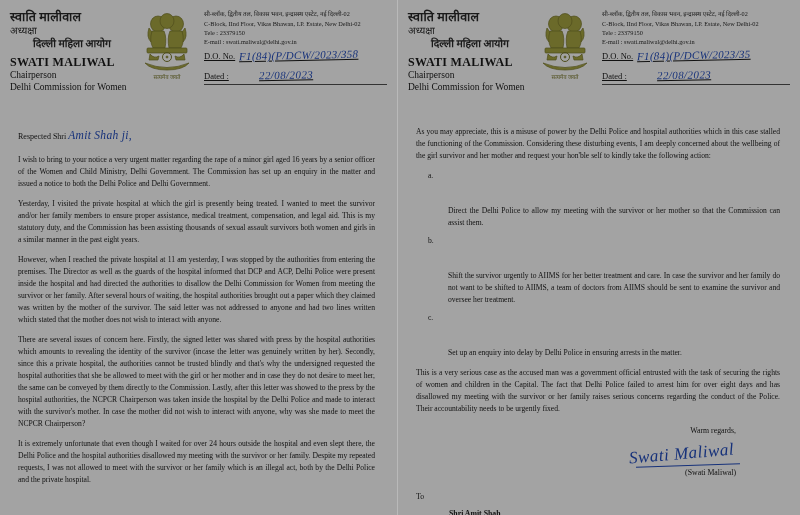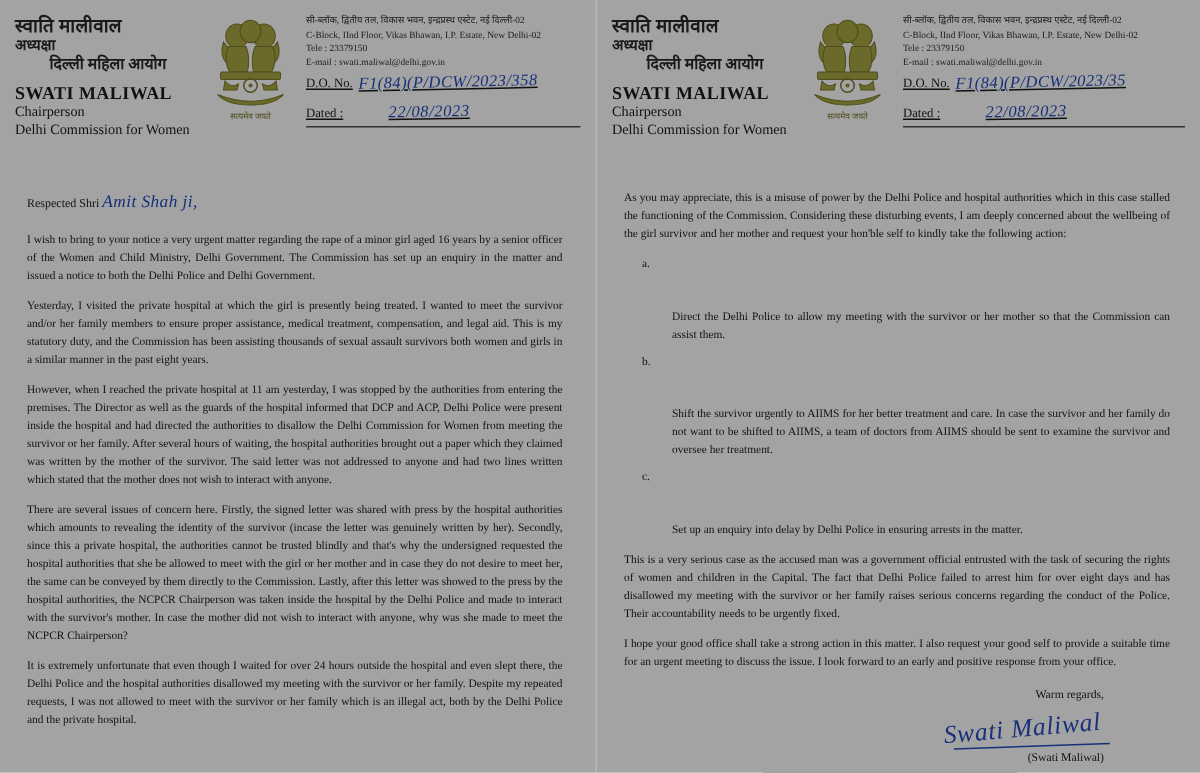--- a/index.html
+++ b/index.html
@@ -65,21 +65,21 @@
   .hindi-name {
     font-family: "Liberation Serif", serif;
     font-size: 12.5px;
     font-weight: bold;
     color: #1a1a1a;
     line-height: 1.15;
     letter-spacing: 0.2px;
   }
   .hindi-sub {
     font-size: 10px;
-    font-weight: bold;
+    font-weight: normal;
     color: #1a1a1a;
     line-height: 1.2;
     margin-top: 1px;
   }
   .hindi-org {
     font-size: 10.5px;
     font-weight: bold;
     color: #1a1a1a;
     line-height: 1.2;
     margin-top: 1px;
@@ -414,21 +414,20 @@
           <span class="marker">b.</span>
           <span class="itext">Shift the survivor urgently to AIIMS for her better treatment and care. In case the survivor and her family do not want to be shifted to AIIMS, a team of doctors from AIIMS should be sent to examine the survivor and oversee her treatment.</span>
         </li>
         <li>
           <span class="marker">c.</span>
           <span class="itext">Set up an enquiry into delay by Delhi Police in ensuring arrests in the matter.</span>
         </li>
       </ol>
 
       <p>This is a very serious case as the accused man was a government official entrusted with the task of securing the rights of women and children in the Capital. The fact that Delhi Police failed to arrest him for over eight days and has disallowed my meeting with the survivor or her family raises serious concerns regarding the conduct of the Police. Their accountability needs to be urgently fixed.</p>
-      <p>I hope your good office shall take a strong action in this matter. I also request your good self to provide a suitable time for an urgent meeting to discuss the issue. I look forward to an early and positive response from your office.</p>
 
       <div class="warm">Warm regards,</div>
 
       <div class="sig-area">
         <div class="sig-script">Swati Maliwal</div>
         <div class="sig-underline"></div>
         <div class="sig-name">(Swati Maliwal)</div>
       </div>
 
       <div class="to-block">

